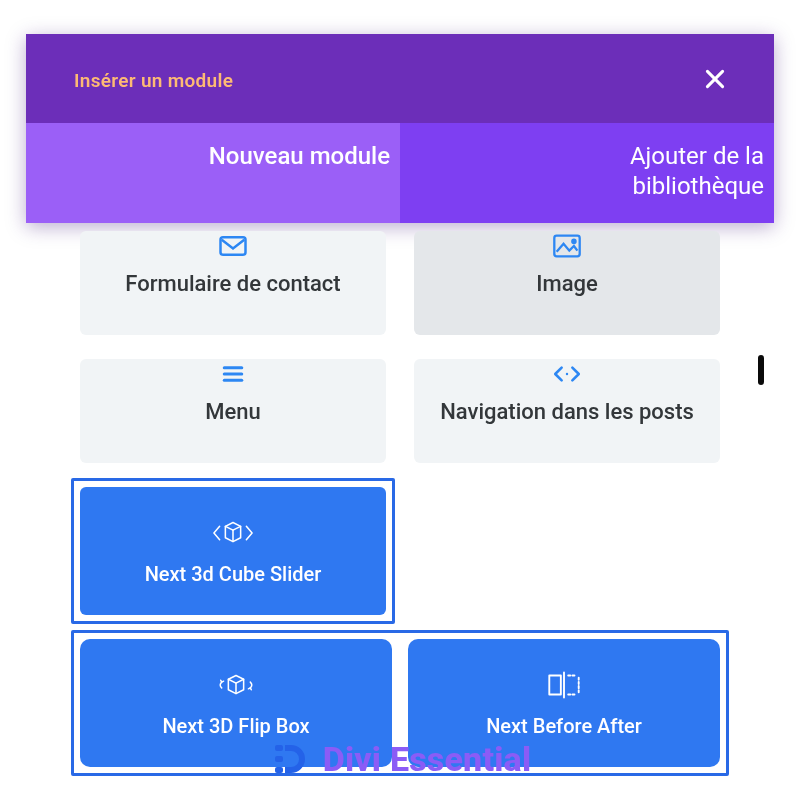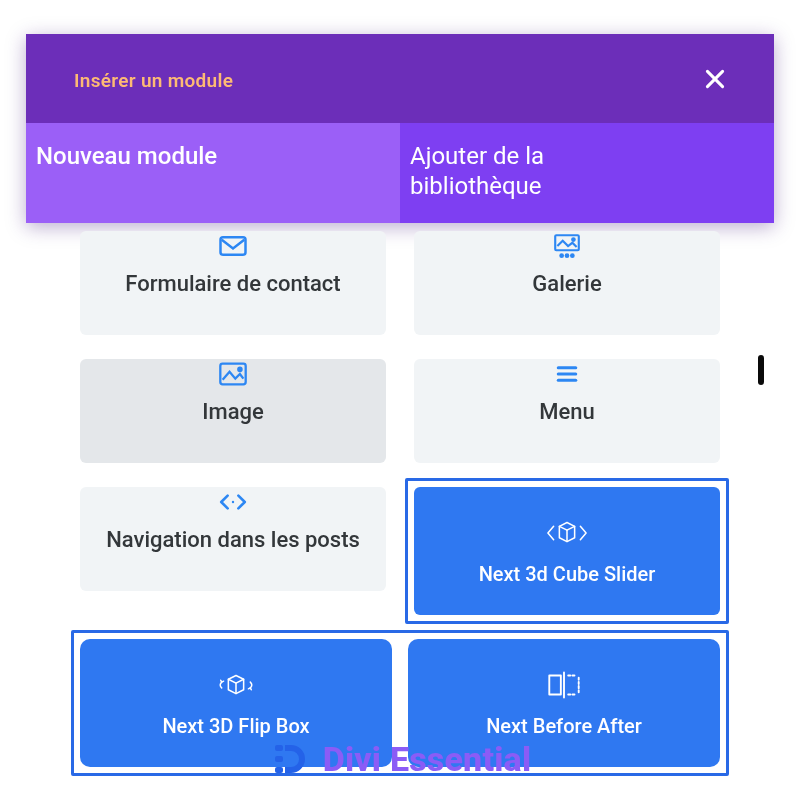--- a/index.html
+++ b/index.html
@@ -43,21 +43,21 @@
       align-items: center;
       justify-content: center;
     }
     .close-btn svg { width: 26px; height: 26px; }
     .tabs-row {
       display: flex;
       background: #7e3ff2;
     }
     .tab {
       flex: 1;
-      text-align: left;
+      text-align: right;
       color: #ffffff;
       font-size: 24px;
       font-weight: 400;
       padding: 18px 10px 22px 10px;
       cursor: pointer;
       line-height: 1.25;
     }
     .tab.active {
       background: #9b5ff7;
       font-weight: 500;
@@ -220,33 +220,20 @@
       <div class="module-card">
         <span class="module-icon">
           <svg viewBox="0 0 24 20" fill="none" stroke="currentColor" stroke-width="2">
             <rect x="2" y="3" width="20" height="14" rx="2"></rect>
             <path d="M3 5 L12 12 L21 5"></path>
           </svg>
         </span>
         <div class="module-label">Formulaire de contact</div>
       </div>
 
-      <div class="module-card">
-        <span class="module-icon">
-          <svg viewBox="0 0 28 24" fill="none" stroke="currentColor" stroke-width="2">
-            <rect x="3" y="2" width="22" height="14" rx="1"></rect>
-            <path d="M5 12 L10 7 L15 12 L19 9 L23 13"></path>
-            <circle cx="20" cy="6" r="1.2" fill="currentColor"></circle>
-            <circle cx="9" cy="21" r="1.2" fill="currentColor"></circle>
-            <circle cx="14" cy="21" r="1.2" fill="currentColor"></circle>
-            <circle cx="19" cy="21" r="1.2" fill="currentColor"></circle>
-          </svg>
-        </span>
-        <div class="module-label">Galerie</div>
-      </div>
 
       <div class="module-card hover">
         <span class="module-icon">
           <svg viewBox="0 0 26 22" fill="none" stroke="currentColor" stroke-width="2">
             <rect x="2" y="2" width="22" height="18" rx="2"></rect>
             <path d="M4 16 L10 9 L15 15 L19 11 L22 15"></path>
             <circle cx="19" cy="7" r="1.4" fill="currentColor"></circle>
           </svg>
         </span>
         <div class="module-label">Image</div>

